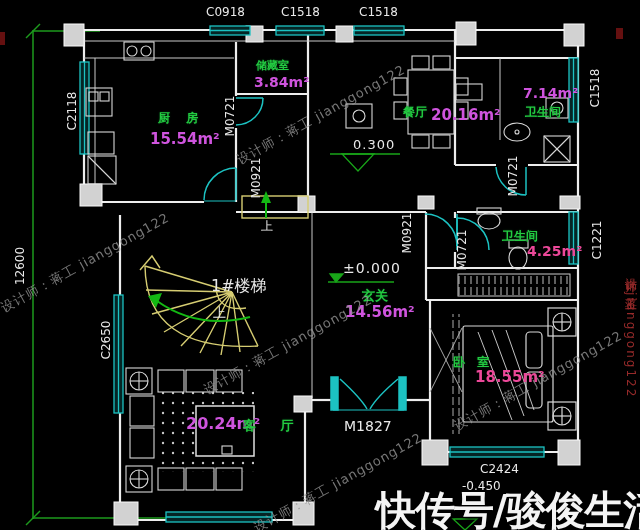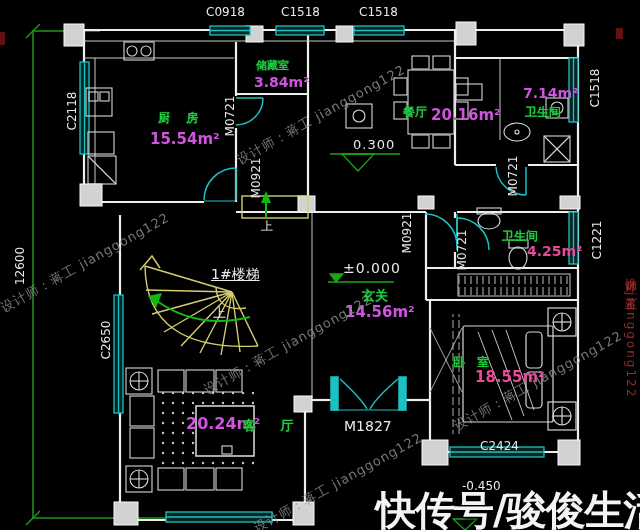--- a/index.html
+++ b/index.html
@@ -290,34 +290,34 @@
 </svg>
 
 <div class="lb" style="left:206px;top:6px;">C0918</div>
 <div class="lb" style="left:281px;top:6px;">C1518</div>
 <div class="lb" style="left:359px;top:6px;">C1518</div>
 <div class="lb v" style="left:50px;top:105px;">C2118</div>
 <div class="lb v" style="left:-2px;top:260px;">12600</div>
 <div class="lb v" style="left:84px;top:334px;">C2650</div>
 <div class="lb v" style="left:573px;top:82px;">C1518</div>
 <div class="lb v" style="left:575px;top:234px;">C1221</div>
-<div class="lb" style="left:480px;top:440px;">C2424</div>
+<div class="lb" style="left:480px;top:463px;">C2424</div>
 
 <div class="lb v" style="left:208px;top:110px;">M0721</div>
 <div class="lb v" style="left:234px;top:172px;">M0921</div>
 <div class="lb v" style="left:385px;top:227px;">M0921</div>
 <div class="lb v" style="left:440px;top:244px;">M0721</div>
 <div class="lb v" style="left:491px;top:170px;">M0721</div>
 <div class="lb" style="left:344px;top:419px;font-size:14px;">M1827</div>
 
 <div class="lb lvl" style="left:353px;top:138px;">0.300</div>
 <div class="lb lvl" style="left:343px;top:261px;font-size:14px;">±0.000</div>
 <div class="lb" style="left:462px;top:480px;">-0.450</div>
 
-<div class="lb" style="left:211px;top:267px;font-size:14px;text-decoration:underline;">1#楼梯</div>
+<div class="lb" style="left:211px;top:278px;font-size:16px;">1#楼梯</div>
 <div class="lb" style="left:213px;top:306px;font-size:13px;">上</div>
 <div class="lb" style="left:261px;top:220px;">上</div>
 
 <div class="lb name" style="left:158px;top:112px;letter-spacing:6px;">厨 房</div>
 <div class="lb area big" style="left:150px;top:132px;">15.54m²</div>
 
 <div class="lb name" style="left:256px;top:60px;font-size:11px;">储藏室</div>
 <div class="lb area" style="left:254px;top:75px;">3.84m²</div>
 
 <div class="lb name" style="left:403px;top:106px;">餐厅</div>

